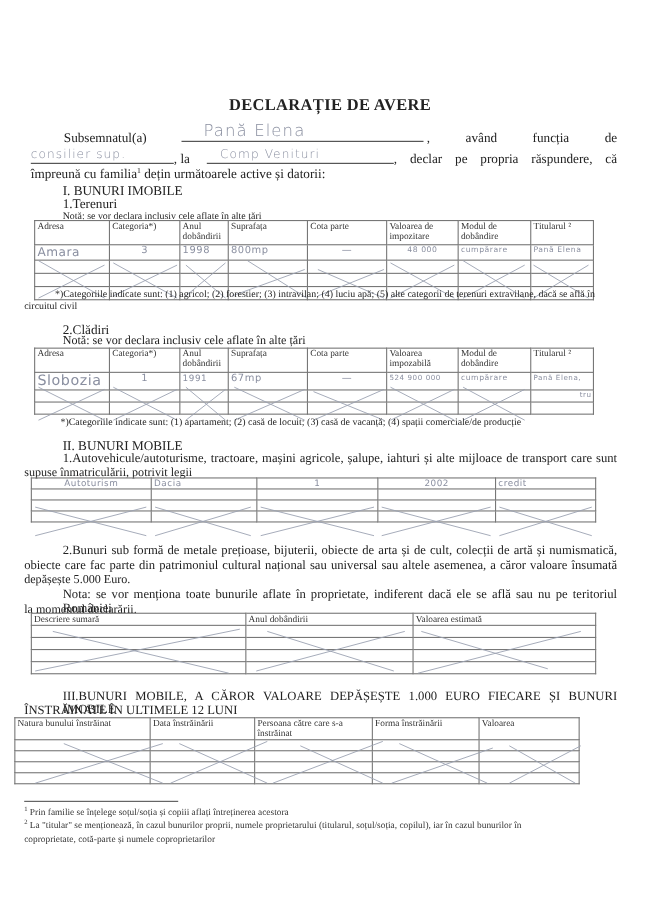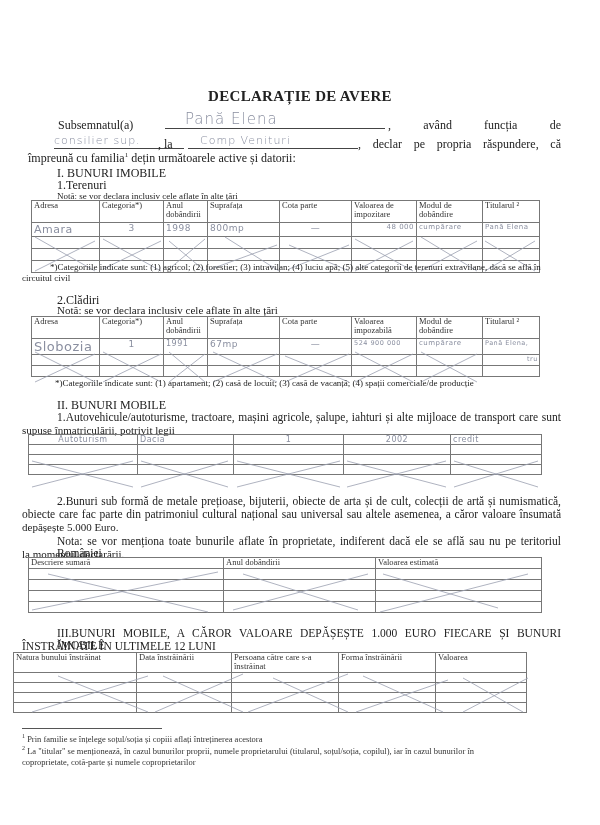--- a/index.html
+++ b/index.html
@@ -25,21 +25,21 @@
 
 <div class="abs line" style="left:58px;top:118px;">
   <span>Subsemnatul(a)</span>
 </div>
 <div class="abs line" style="left:165px;top:110px;width:220px;">
   <span class="uline" style="width:220px;"><span class="hw" style="font-size:15px;padding-left:20px;">Pană Elena</span></span>
 </div>
 <div class="abs line" style="left:388px;top:118px;width:173px;text-align-last:justify;text-align:justify;">, având funcția de</div>
 
 <div class="abs line" style="left:28px;top:133px;width:130px;">
-  <span class="uline" style="width:130px;margin-left:26px;"><span class="hw" style="font-size:11px;">consilier sup.</span></span>
+  <span class="uline" style="width:130px;"><span class="hw" style="font-size:11px;">consilier sup.</span></span>
 </div>
 <div class="abs line" style="left:158px;top:137px;">, la</div>
 <div class="abs line" style="left:188px;top:133px;width:170px;">
   <span class="uline" style="width:170px;"><span class="hw" style="font-size:11px;padding-left:12px;">Comp Venituri</span></span>
 </div>
 <div class="abs line" style="left:358px;top:137px;width:203px;text-align:justify;text-align-last:justify;">, declar pe propria răspundere, că</div>
 
 <div class="abs line" style="left:28px;top:151px;">
   <span>împreună cu familia</span><sup style="font-size:7px;">1</sup><span> dețin următoarele active și datorii:</span>
 </div>
@@ -69,21 +69,21 @@
     <td class="h">Valoarea de impozitare</td>
     <td class="h">Modul de dobândire</td>
     <td class="h">Titularul ²</td>
   </tr>
   <tr style="height:12px;">
     <td class="v" style="font-size:11px;">Amara</td>
     <td class="v" style="text-align:center;">3</td>
     <td class="v">1998</td>
     <td class="v">800mp</td>
     <td class="v" style="text-align:center;">—</td>
-    <td class="v" style="font-size:7px;text-align:right;">48 000</td>
+    <td class="v" style="font-size:7px;text-align:center;">48 000</td>
     <td class="v" style="font-size:7px;">cumpărare</td>
     <td class="v" style="font-size:7px;">Pană Elena</td>
   </tr>
   <tr style="height:12px;">
         <td></td>
         <td></td>
         <td></td>
         <td></td>
         <td></td>
         <td></td>

